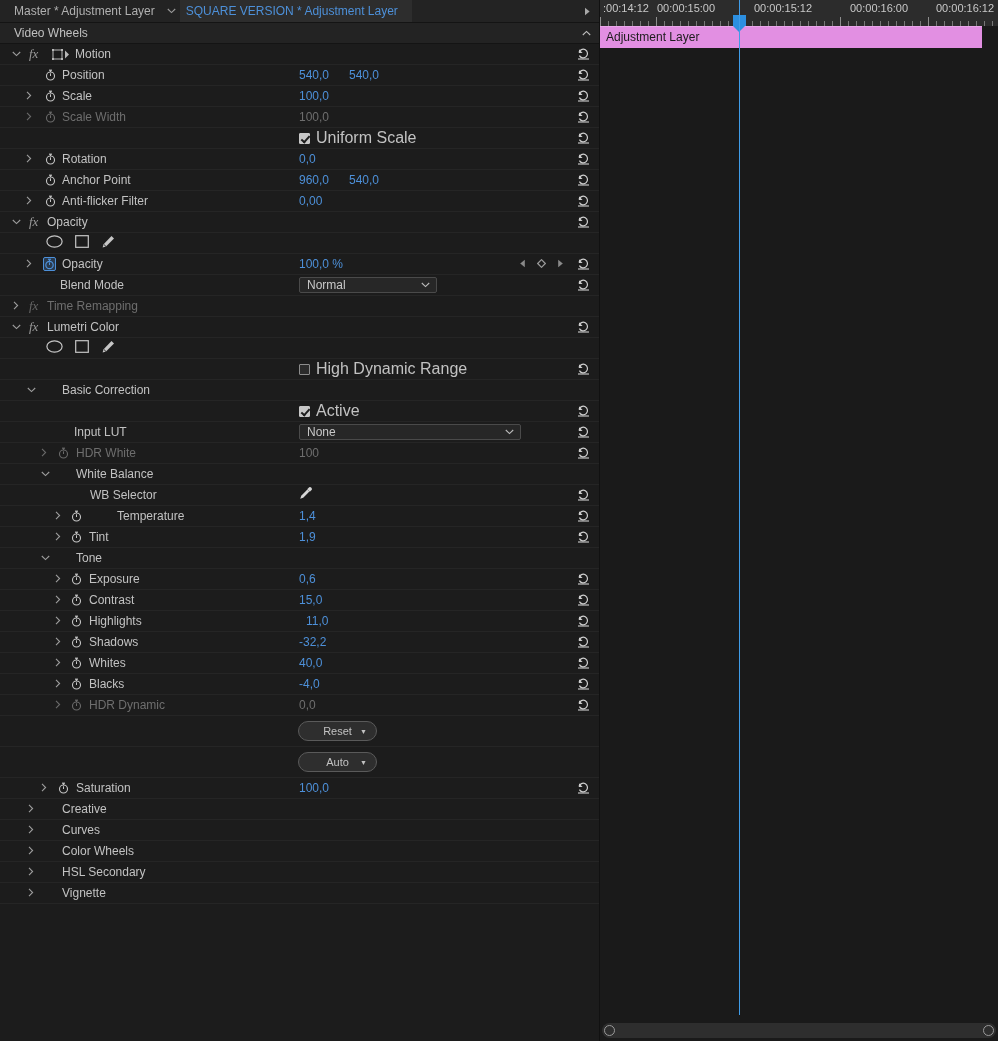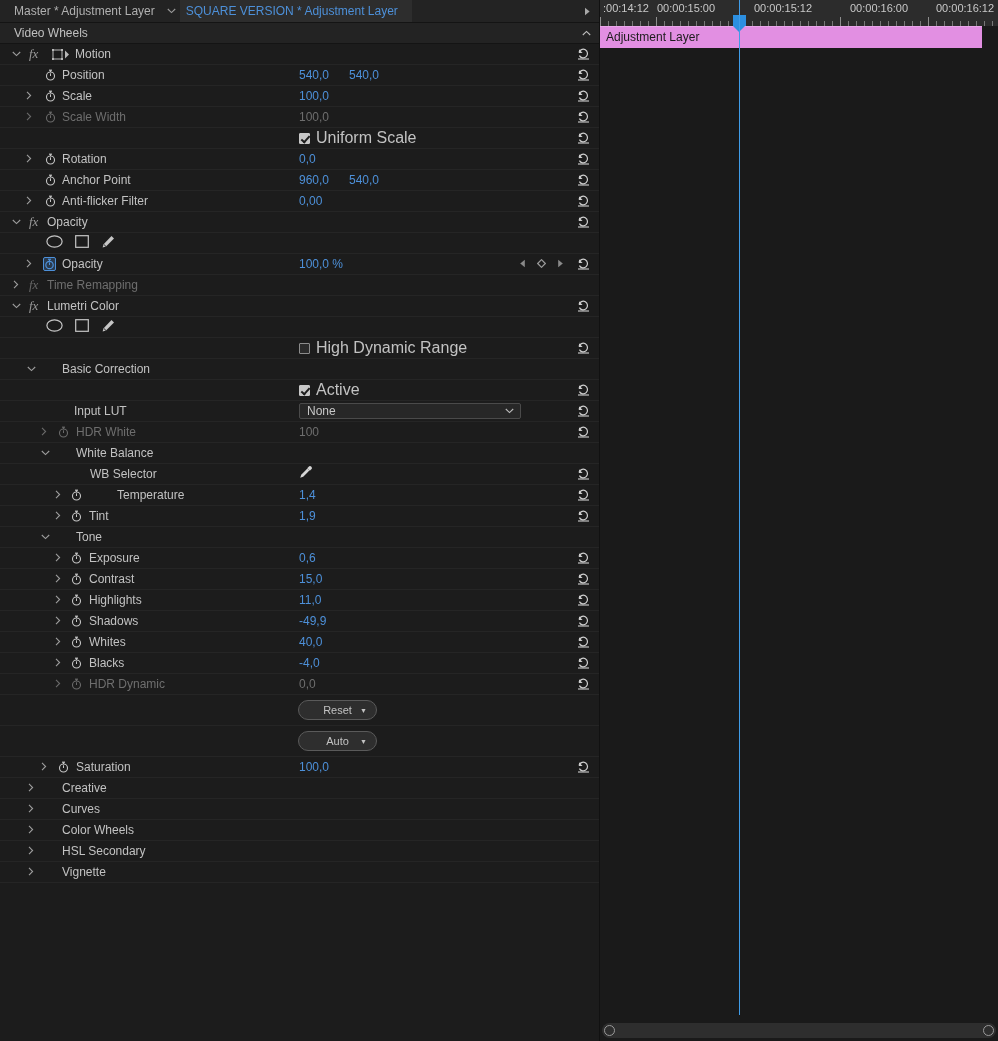--- a/index.html
+++ b/index.html
@@ -663,20 +663,38 @@
         </span>
         <span class="reset-btn">
           <svg width="15" height="14" viewBox="0 0 15 14">
               <path d="M3 5.5 A4.3 4.3 0 1 1 3.4 8.6" fill="none" stroke="#cfcfcf" stroke-width="1.2"></path>
               <path d="M3 2.2 L3 6 L6.6 6 Z" fill="#cfcfcf"></path>
               <line x1="2" y1="12" x2="13" y2="12" stroke="#cfcfcf" stroke-width="1.1"></line>
             </svg>
         </span>
       </div>
 
+      <div class="row">
+        <span class="label" style="left:60px;">Blend Mode</span>
+        <span class="dd" style="left:299px;width:138px;">
+          <span>Normal</span>
+          <span class="dd-arrow">
+            <svg width="9" height="6" viewBox="0 0 9 6">
+                <path d="M0.8 1 L4.5 4.6 L8.2 1" fill="none" stroke="#bbb" stroke-width="1.1"></path>
+              </svg>
+          </span>
+        </span>
+        <span class="reset-btn">
+          <svg width="15" height="14" viewBox="0 0 15 14">
+              <path d="M3 5.5 A4.3 4.3 0 1 1 3.4 8.6" fill="none" stroke="#cfcfcf" stroke-width="1.2"></path>
+              <path d="M3 2.2 L3 6 L6.6 6 Z" fill="#cfcfcf"></path>
+              <line x1="2" y1="12" x2="13" y2="12" stroke="#cfcfcf" stroke-width="1.1"></line>
+            </svg>
+        </span>
+      </div>
 
       <div class="row effect-head">
         <span class="twisty dim" style="left:9px;">
           <svg width="6" height="9" viewBox="0 0 6 9">
               <path d="M1 0.8 L4.6 4.5 L1 8.2" fill="none" stroke="#9d9d9d" stroke-width="1.1"></path>
             </svg>
         </span>
         <span class="fx-mark dim" style="left:29px;">fx</span>
         <span class="label dim" style="left:47px;">Time Remapping</span>
       </div>
@@ -939,21 +957,21 @@
         </span>
         <span class="sw" style="left:70px;">
           <svg width="11" height="12" viewBox="0 0 11 12">
               <circle cx="5.5" cy="7" r="4" fill="none" stroke="#c6c6c6" stroke-width="1.1"></circle>
               <line x1="5.5" y1="7" x2="5.5" y2="4.3" stroke="#c6c6c6" stroke-width="1"></line>
               <line x1="4" y1="1.2" x2="7" y2="1.2" stroke="#c6c6c6" stroke-width="1.2"></line>
               <line x1="5.5" y1="1.2" x2="5.5" y2="3" stroke="#c6c6c6" stroke-width="1.1"></line>
             </svg>
         </span>
         <span class="label" style="left:89px;">Highlights</span>
-        <span class="val" style="left:299px;">11,0</span>
+        <span class="val" style="left:306px;">11,0</span>
         <span class="reset-btn">
           <svg width="15" height="14" viewBox="0 0 15 14">
               <path d="M3 5.5 A4.3 4.3 0 1 1 3.4 8.6" fill="none" stroke="#cfcfcf" stroke-width="1.2"></path>
               <path d="M3 2.2 L3 6 L6.6 6 Z" fill="#cfcfcf"></path>
               <line x1="2" y1="12" x2="13" y2="12" stroke="#cfcfcf" stroke-width="1.1"></line>
             </svg>
         </span>
       </div>
 
       <div class="row">
@@ -964,21 +982,21 @@
         </span>
         <span class="sw" style="left:70px;">
           <svg width="11" height="12" viewBox="0 0 11 12">
               <circle cx="5.5" cy="7" r="4" fill="none" stroke="#c6c6c6" stroke-width="1.1"></circle>
               <line x1="5.5" y1="7" x2="5.5" y2="4.3" stroke="#c6c6c6" stroke-width="1"></line>
               <line x1="4" y1="1.2" x2="7" y2="1.2" stroke="#c6c6c6" stroke-width="1.2"></line>
               <line x1="5.5" y1="1.2" x2="5.5" y2="3" stroke="#c6c6c6" stroke-width="1.1"></line>
             </svg>
         </span>
         <span class="label" style="left:89px;">Shadows</span>
-        <span class="val" style="left:299px;">-49,9</span>
+        <span class="val" style="left:299px;">-32,2</span>
         <span class="reset-btn">
           <svg width="15" height="14" viewBox="0 0 15 14">
               <path d="M3 5.5 A4.3 4.3 0 1 1 3.4 8.6" fill="none" stroke="#cfcfcf" stroke-width="1.2"></path>
               <path d="M3 2.2 L3 6 L6.6 6 Z" fill="#cfcfcf"></path>
               <line x1="2" y1="12" x2="13" y2="12" stroke="#cfcfcf" stroke-width="1.1"></line>
             </svg>
         </span>
       </div>
 
       <div class="row">

